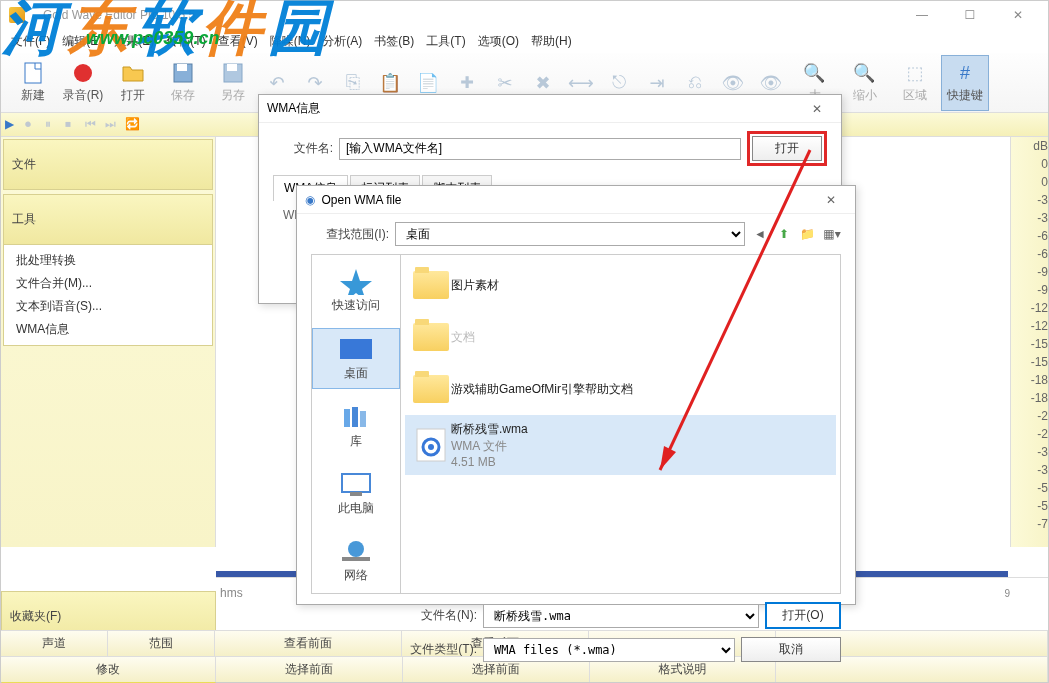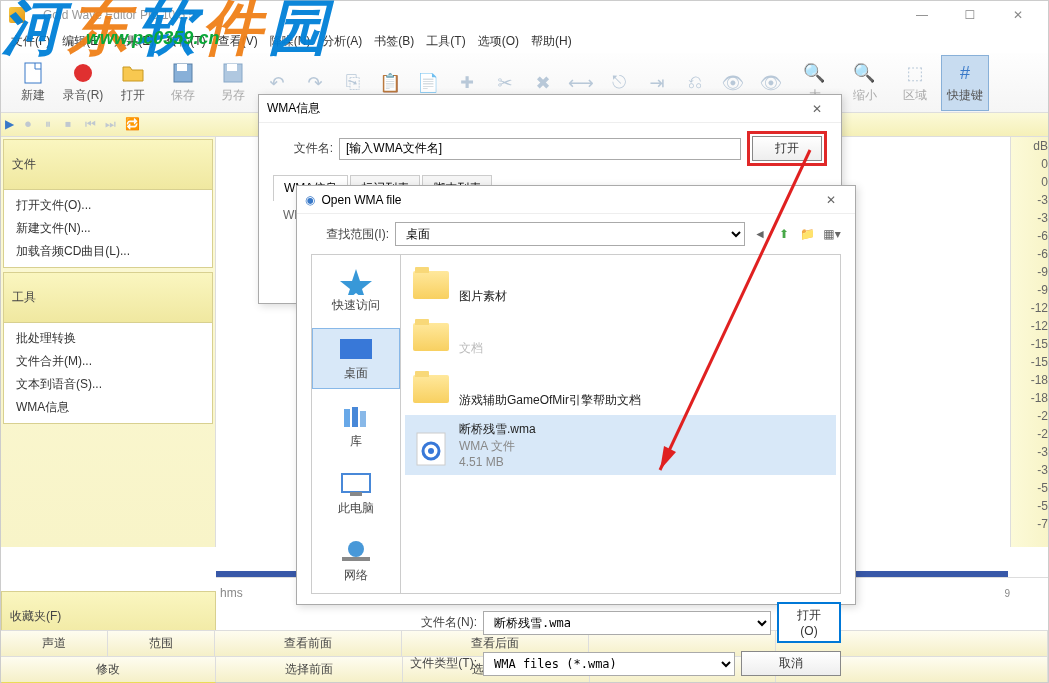--- a/index.html
+++ b/index.html
@@ -47,21 +47,21 @@
 .btn.blue{border:2px solid #0078d7;background:#fff}
 .tabstrip{display:flex;border-bottom:1px solid #ccc;margin:0 14px}
 .tabstrip span{padding:4px 10px;border:1px solid #ccc;border-bottom:none;background:#f5f5f5;margin-right:2px;position:relative;top:1px;cursor:pointer}
 .tabstrip span.on{background:#fff}
 .fbrowser{display:flex;height:340px;margin:4px 14px}
 .places{width:90px;border:1px solid #ccc;background:#fff;display:flex;flex-direction:column;align-items:center;padding:6px 0;gap:8px}
 .place{display:flex;flex-direction:column;align-items:center;gap:2px;width:100%;padding:6px 0;cursor:pointer;color:#444}
 .place.sel{background:#d8e8f8;border:1px solid #88b8e8}
 .place .picon{width:36px;height:28px}
 .flist{flex:1;border:1px solid #ccc;border-left:none;background:#fff;overflow:auto;padding:4px}
-.fitem{display:flex;align-items:flex-end;gap:8px;padding:6px;cursor:pointer}
+.fitem{display:flex;align-items:center;padding:6px;cursor:pointer}
 .fitem.sel{background:#d8e8f8}
 .fitem .ficon{width:40px;height:40px;display:flex;align-items:center;justify-content:center}
 .fitem .finfo{display:flex;flex-direction:column}
 .fitem .fname{color:#222}
 .fitem .fmeta{color:#888}
 .folder-icon{width:36px;height:28px;background:linear-gradient(#ffe89c,#f8d060);border-radius:2px;position:relative}
 .folder-icon:before{content:"";position:absolute;top:-4px;left:2px;width:14px;height:6px;background:#f8d878;border-radius:1px 1px 0 0}
 .arrow-red{position:absolute;z-index:100;pointer-events:none}
 .navbar-icons{display:flex;gap:6px;align-items:center}
 .navbar-icons span{width:18px;height:18px;display:inline-flex;align-items:center;justify-content:center;color:#666;cursor:pointer}
@@ -212,25 +212,20 @@
     <span class="mini" style="color:#c0c8d0">🔁</span>
     <span style="flex:1"></span>
   </div>
 
   <div class="blue-section" style="left:215px;top:136px;right:40px;height:6px"></div>
 
   <div class="main-area">
     <div class="sidebar">
       <div class="side-panel">
         <div class="side-header">文件</div>
-        <div class="side-items">
-          <div class="side-item">打开文件(O)...</div>
-          <div class="side-item">新建文件(N)...</div>
-          <div class="side-item">加载音频CD曲目(L)...</div>
-        </div>
       </div>
       <div class="side-panel">
         <div class="side-header">工具</div>
         <div class="side-items">
           <div class="side-item">批处理转换</div>
           <div class="side-item">文件合并(M)...</div>
           <div class="side-item">文本到语音(S)...</div>
           <div class="side-item">WMA信息</div>
         </div>
       </div>
@@ -411,21 +406,21 @@
             <span class="fname">断桥残雪.wma</span>
             <span class="fmeta">WMA 文件</span>
             <span class="fmeta">4.51 MB</span>
           </div>
         </div>
     </div>
   </div>
   <div class="field-row" style="margin-left:110px">
     <label style="width:70px">文件名(N):</label>
     <select style="flex:1;font-family:monospace"><option>断桥残雪.wma</option></select>
-    <button class="btn blue" style="width:64px">打开(O)</button>
+    <button class="btn blue" style="width:76px">打开(O)</button>
   </div>
   <div class="field-row" style="margin-left:110px">
     <label style="width:70px">文件类型(T):</label>
     <select style="flex:1;font-family:monospace"><option>WMA files (*.wma)</option></select>
     <button class="btn" style="width:100px">取消</button>
   </div>
 </div>
 
 <svg class="arrow-red" style="left:630px;top:140px" width="200" height="360">
   <line x1="180" y1="10" x2="30" y2="330" stroke="#e02020" stroke-width="3"></line>

